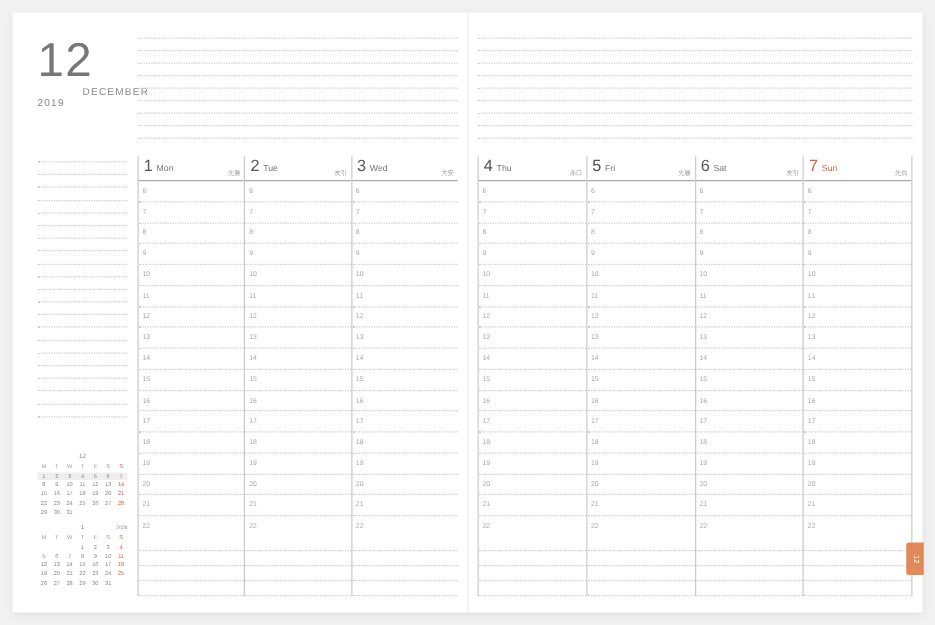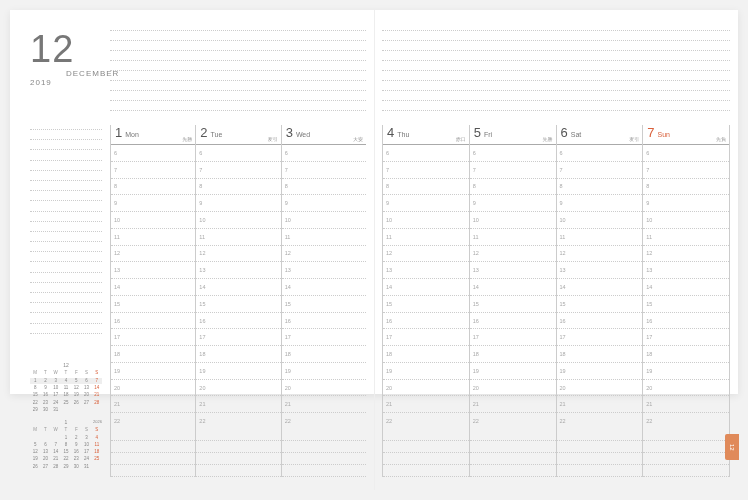--- a/index.html
+++ b/index.html
@@ -6,21 +6,21 @@
   body {
     width: 748px; height: 500px;
     background: #f2f2f2;
     font-family: "Helvetica Neue", Arial, sans-serif;
     position: relative;
     overflow: hidden;
   }
   .spread {
     position: absolute;
     left: 10px; top: 10px;
-    width: 728px; height: 384px;
+    width: 728px; height: 480px;
     background: #fff;
     box-shadow: 0 2px 8px rgba(0,0,0,0.08);
     display: flex;
   }
   .page {
     width: 364px; height: 480px;
     position: relative;
   }
   .spine {
     position: absolute;

